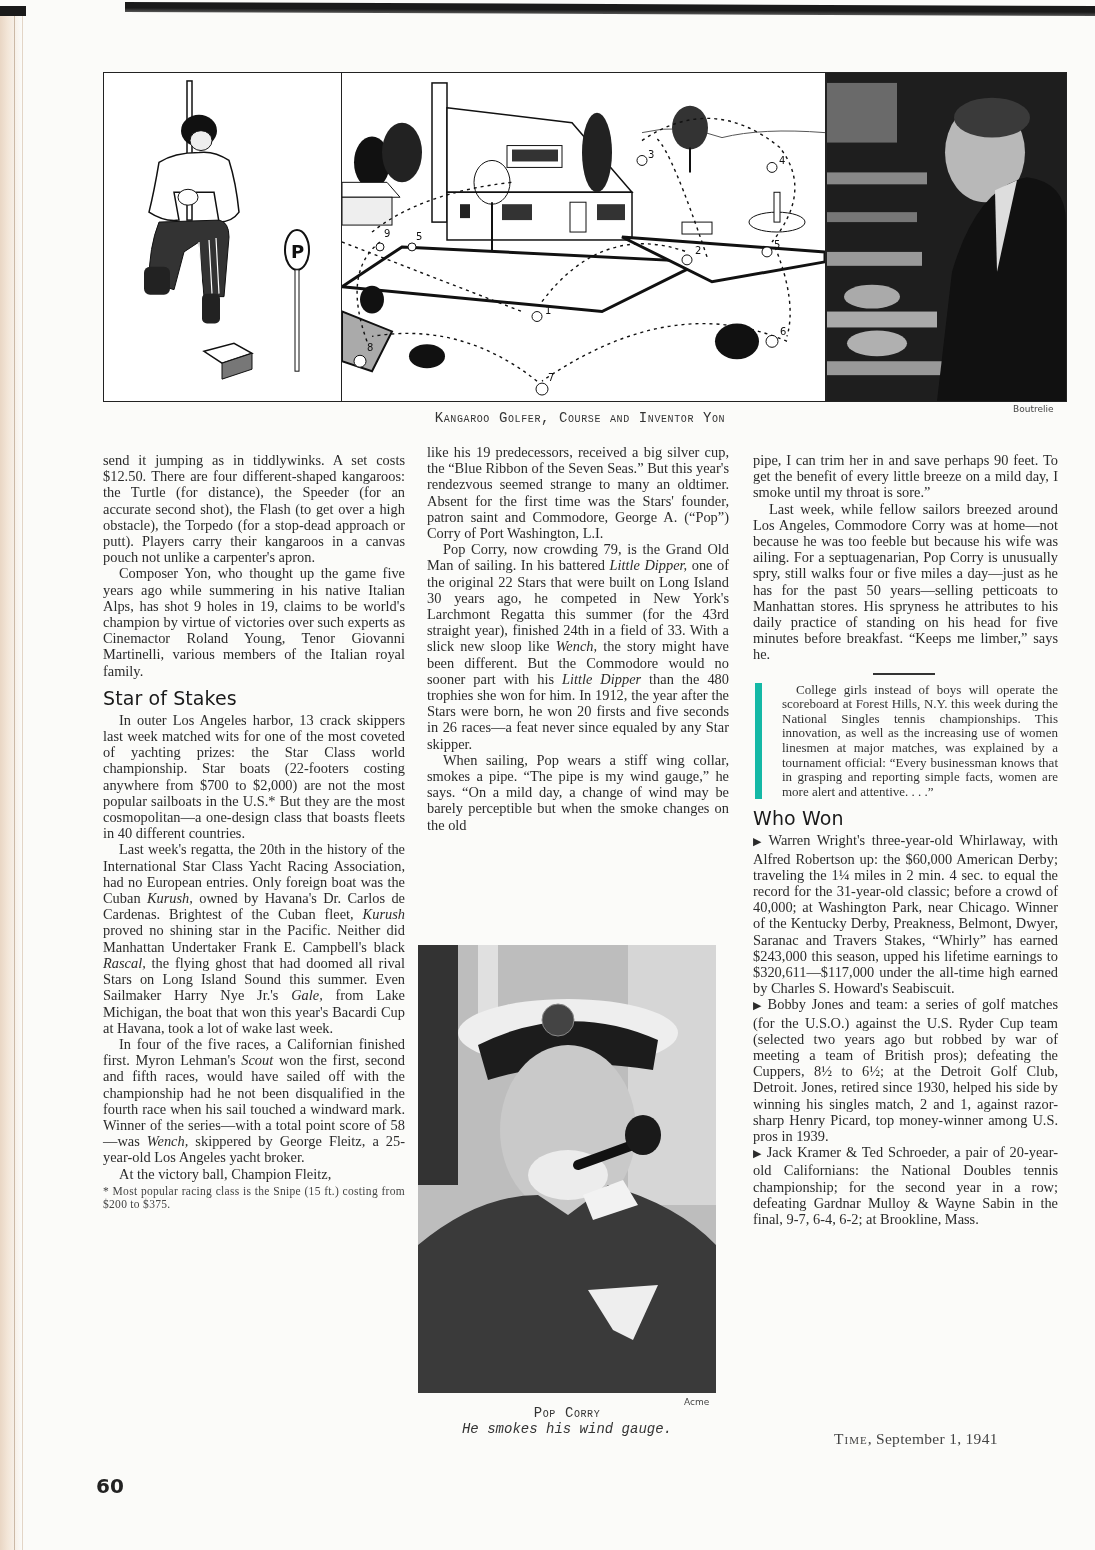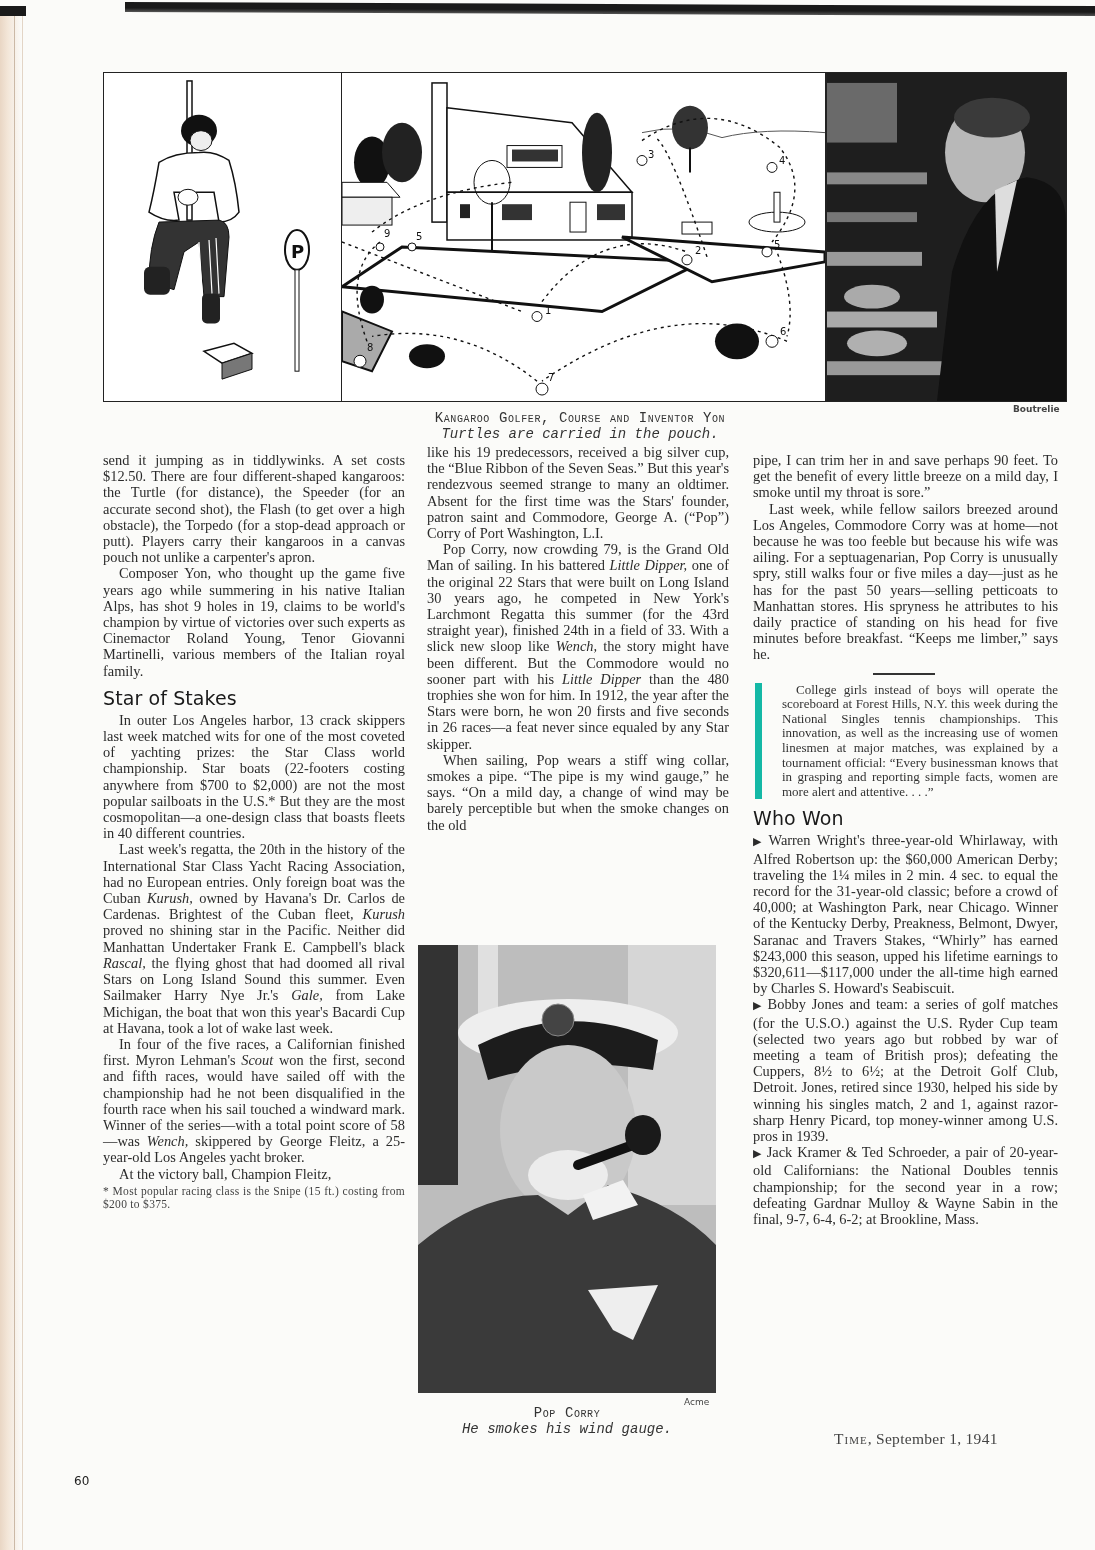--- a/index.html
+++ b/index.html
@@ -71,22 +71,22 @@
   .who-item { position: relative; }
   .who-item .bullet { font-family: "DejaVu Sans", sans-serif; font-size: 11px; margin-right: 4px; }
 
   .photo-corry {
     position: absolute; left: 418px; top: 945px; width: 298px; height: 448px;
     background: #2e2e2e; overflow: hidden;
   }
   .photo-corry svg { width: 100%; height: 100%; display: block; }
 
   .page-number {
-    position: absolute; left: 74px; top: 1474px; font-family: "DejaVu Sans", sans-serif;
-    font-size: 12px; color: #222;
+    position: absolute; left: 96px; top: 1474px; font-family: "DejaVu Sans", sans-serif;
+    font-size: 20px; color: #222; font-weight: bold;
   }
   .footer-issue {
     position: absolute; left: 834px; top: 1430px; font-size: 15.5px; color: #444; letter-spacing: 0.3px;
   }
   .footer-issue .mag { font-variant: small-caps; letter-spacing: 1px; }
   i, em { font-style: italic; }
 </style>
 </head>
 <body>
 
@@ -217,25 +217,24 @@
       <ellipse cx="165" cy="45" rx="38" ry="20" fill="#3a3a3a"></ellipse>
 
       <path d="M110 330 L125 200 Q150 115 200 105 Q239 110 239 150 L239 330 Z" fill="#111"></path>
       <polygon points="168,118 190,108 170,200" fill="#ddd"></polygon>
 
       <ellipse cx="45" cy="225" rx="28" ry="12" fill="#aaa"></ellipse>
       <ellipse cx="50" cy="272" rx="30" ry="13" fill="#b0b0b0"></ellipse>
     </svg>
   </div>
 </div>
-<div class="credit" style="left:1013px; top:404px;font-weight:bold;">Boutrelie</div>
+<div class="credit" style="left:1013px; top:404px;">Boutrelie</div>
 
 <div class="caption" style="left:330px; top:410px; width:500px;">
   <div class="cap-title">Kangaroo Golfer, Course and Inventor Yon</div>
-  <div class="cap-sub">Turtles are carried in the pouch.</div>
 </div>
 
 <div class="col col1">
   <p class="no-indent">send it jumping as in tiddlywinks. A set costs $12.50. There are four different-shaped kangaroos: the Turtle (for distance), the Speeder (for an accurate second shot), the Flash (to get over a high obstacle), the Torpedo (for a stop-dead approach or putt). Players carry their kangaroos in a canvas pouch not unlike a carpenter's apron.</p>
   <p>Composer Yon, who thought up the game five years ago while summering in his native Italian Alps, has shot 9 holes in 19, claims to be world's champion by virtue of victories over such experts as Cinemactor Roland Young, Tenor Giovanni Martinelli, various members of the Italian royal family.</p>
   <h2 class="section-head">Star of Stakes</h2>
   <p>In outer Los Angeles harbor, 13 crack skippers last week matched wits for one of the most coveted of yachting prizes: the Star Class world championship. Star boats (22-footers costing anywhere from $700 to $2,000) are not the most popular sailboats in the U.S.* But they are the most cosmopolitan—a one-design class that boasts fleets in 40 different countries.</p>
   <p><span>Last week's regatta, the 20th in the history of the International Star Class Yacht Racing Association, had no European entries. Only foreign boat was the Cuban </span><i>Kurush,</i><span> owned by Havana's Dr. Carlos de Cardenas. Brightest of the Cuban fleet, </span><i>Kurush</i><span> proved no shining star in the Pacific. Neither did Manhattan Undertaker Frank E. Campbell's black </span><i>Rascal,</i><span> the flying ghost that had doomed all rival Stars on Long Island Sound this summer. Even Sailmaker Harry Nye Jr.'s </span><i>Gale,</i><span> from Lake Michigan, the boat that won this year's Bacardi Cup at Havana, took a lot of wake last week.</span></p>
   <p><span>In four of the five races, a Californian finished first. Myron Lehman's </span><i>Scout</i><span> won the first, second and fifth races, would have sailed off with the championship had he not been disqualified in the fourth race when his sail touched a windward mark. Winner of the series—with a total point score of 58—was </span><i>Wench,</i><span> skippered by George Fleitz, a 25-year-old Los Angeles yacht broker.</span></p>
   <p>At the victory ball, Champion Fleitz,</p>

